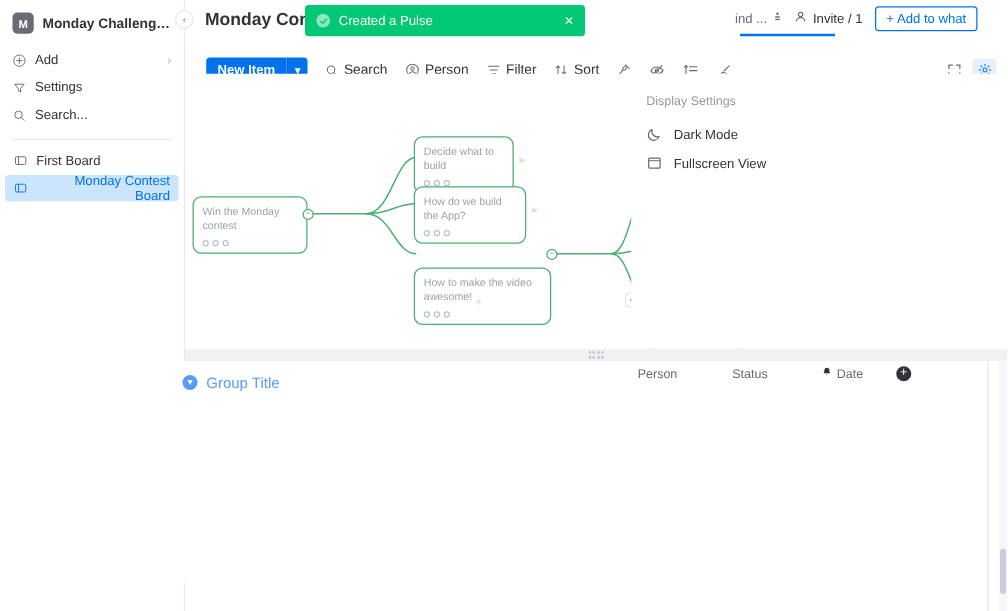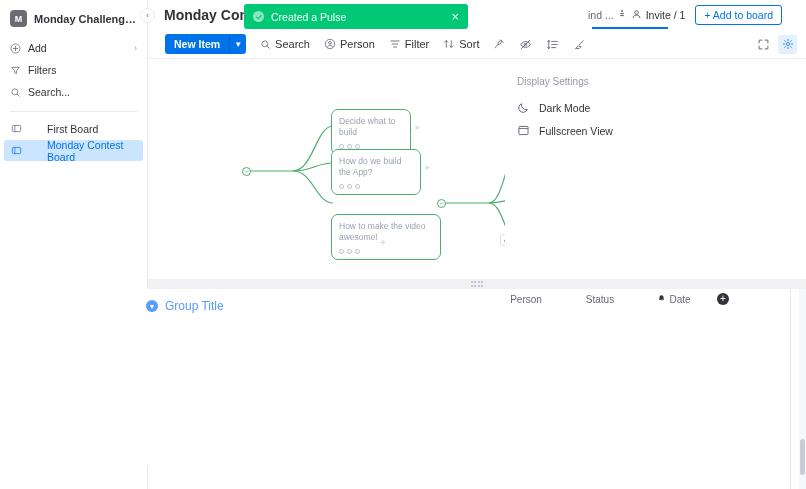--- a/index.html
+++ b/index.html
@@ -39,23 +39,23 @@
   .side-item {
     display: flex; align-items: center; gap: 7px;
     padding: 5px 10px; height: 22px;
     font-size: 10.5px; color: #323338;
     cursor: pointer;
   }
   .side-item .ico { width: 11px; height: 11px; flex:0 0 auto; display:flex; align-items:center; justify-content:center; color:#676879; }
   .side-item .chev-r { margin-left:auto; color:#a7a8b3; font-size: 9px; }
   .side-sep { height:1px; background:#e6e9ef; margin: 8px 10px 6px 10px; }
   .board-item {
-    display:flex; align-items:center; gap:25px;
+    display:flex; align-items:center; gap:7px;
     margin: 1px 4px; padding: 4px 7px; border-radius: 3px;
-    font-size: 10.5px; cursor:pointer; height: 21px;
+    font-size: 10.5px; cursor:pointer; height: 21px; text-align: right;
   }
   .board-item.active { background:#cce5ff; color:#0073ea; }
   .board-item .ico { color:#676879; display:flex; }
   .board-item.active .ico { color:#0073ea; }
 
   
   #topbar {
     position:absolute; left:148px; top:0; width:658px; height:30px;
     background:#fff; display:flex; align-items:center;
   }
@@ -94,21 +94,21 @@
     display:flex; align-items:center; padding:0 9px;
     color:#fff; font-size:10.5px; z-index:40;
   }
   #toast .circ { width:11px; height:11px; border-radius:50%; background:rgba(255,255,255,.55);
     display:flex; align-items:center; justify-content:center; margin-right:7px; }
   #toast .circ svg { display:block; }
   #toast .tclose { margin-left:auto; font-size:13px; cursor:pointer; line-height:1; }
 
   
   #toolbar {
-    position:absolute; left:148px; top:30px; width:658px; height:29px;
+    position:absolute; left:148px; top:42px; width:658px; height:29px;
     background:#fff; display:flex; align-items:center; padding-left:17px; gap:14px;
     border-bottom:1px solid #eceff3;
   }
   .newitem { display:flex; align-items:center; height:20px; }
   .newitem .lbl {
     background:#0073ea; color:#fff; font-size:10.5px; font-weight:bold;
     padding:0 9px; height:20px; display:flex; align-items:center;
     border-radius:3px 0 0 3px; cursor:pointer;
   }
   .newitem .arr {
@@ -228,21 +228,21 @@
       <span>Add</span>
       <span class="chev-r">›</span>
     </div>
 
     <div class="side-item">
       <span class="ico">
         <svg width="11" height="11" viewBox="0 0 16 16">
             <path d="M2.5 3.5h11L9.3 8.4v4.3L6.7 11V8.4z" fill="none" stroke="#676879" stroke-width="1.1" stroke-linejoin="round"></path>
           </svg>
       </span>
-      <span>Filters</span>
+      <span>Settings</span>
     </div>
 
     <div class="side-item">
       <span class="ico">
         <svg width="11" height="11" viewBox="0 0 16 16">
             <circle cx="7" cy="7" r="4.3" fill="none" stroke="#676879" stroke-width="1.1"></circle>
             <path d="M10.2 10.2 13.5 13.5" stroke="#676879" stroke-width="1.1" stroke-linecap="round"></path>
           </svg>
       </span>
       <span>Search...</span>
@@ -289,21 +289,21 @@
     <div class="topright">
       <div class="invite">
         <span>
           <svg width="11" height="11" viewBox="0 0 16 16">
               <circle cx="8" cy="5.2" r="2.6" fill="none" stroke="#323338" stroke-width="1.1"></circle>
               <path d="M3.2 13c0-2.6 2.1-4.1 4.8-4.1s4.8 1.5 4.8 4.1" fill="none" stroke="#323338" stroke-width="1.1"></path>
             </svg>
         </span>
         <span>Invite / 1</span>
       </div>
-      <button class="addboard">+ Add to board</button>
+      <button class="addboard">+ Add to what</button>
     </div>
   </div>
 
   <div id="collapse-btn">‹</div>
 
   <div id="toast">
     <span class="circ">
       <svg width="8" height="8" viewBox="0 0 12 12">
           <path d="M2.5 6.2 4.8 8.5 9.5 3.6" fill="none" stroke="#00c875" stroke-width="1.6" stroke-linecap="round" stroke-linejoin="round"></path>
         </svg>
@@ -414,20 +414,28 @@
           <path d="M145 90 C165 90 168 45 185 45"></path>
           <path d="M145 90 C165 90 168 82 185 82"></path>
           <path d="M145 90 C165 90 168 122 185 122"></path>
           <path d="M295 122 L318 122 C330 122 330 122 341 122"></path>
           <path d="M341 122 C356 122 358 68 372 68"></path>
           <path d="M341 122 C356 122 358 118 372 118"></path>
           <path d="M341 122 C356 122 358 165 372 165"></path>
         </g>
       </svg>
 
+      <div class="node" style="left:6px; top:76px; width:92px;">
+        <span class="ntext">Win the Monday contest</span>
+        <span class="dots empty">
+            <span></span>
+            <span></span>
+            <span></span>
+          </span>
+      </div>
       <div class="expander" style="left:94px; top:86px;">−</div>
 
       <div class="node" style="left:183px; top:28px; width:80px;">
         <span class="ntext">Decide what to build</span>
         <span class="dots empty">
             <span></span>
             <span></span>
             <span></span>
           </span>
       </div>

